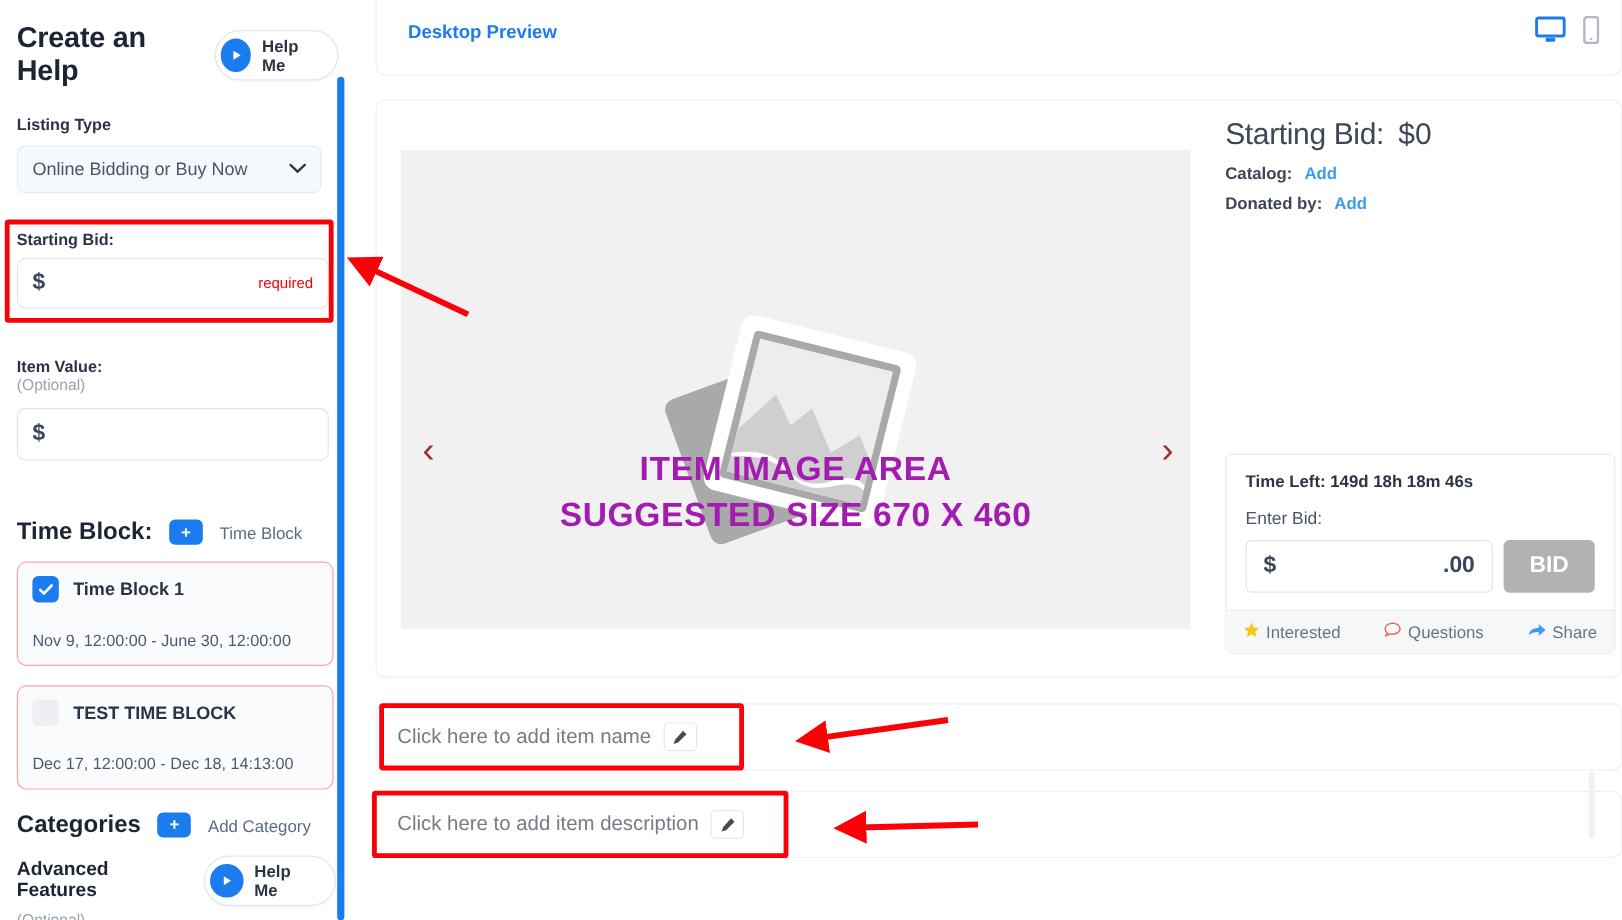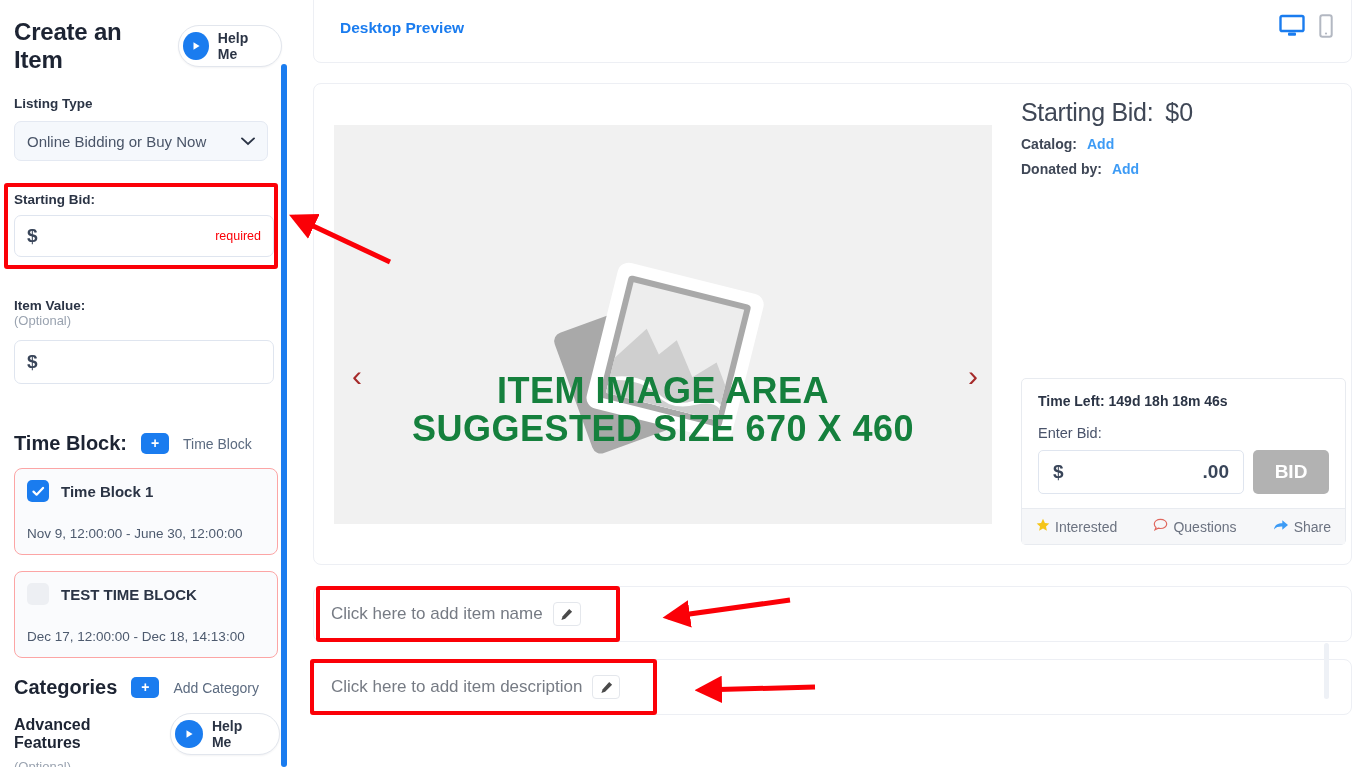--- a/index.html
+++ b/index.html
@@ -121,21 +121,21 @@
     position:absolute; left: 13px; top: 83px; width: 1039px; height: 482px;
     overflow: hidden;
   }
   .img-area {
     position:absolute; left: 20px; top: 41px; width: 658px; height: 399px;
     background: #f1f1f1;
   }
   .img-ph { position:absolute; left: 50%; top: 126px; transform: translateX(-50%); }
   .img-text {
     position:absolute; left: 0; right:0; top: 247px; text-align:center;
-    font-size: 36px; font-weight: 700; color: #15803d; letter-spacing: 0.5px;
+    font-size: 28px; font-weight: 700; color: #a21caf; letter-spacing: 0.5px;
     line-height: 38px;
   }
   .car-arrow {
     position:absolute; top: 236px; font-size: 30px; color: #a62a2a; font-weight: 400;
     cursor: pointer; line-height: 1;
   }
   .car-left { left: 18px; }
   .car-right { right: 14px; }
 
   .bid-col { position:absolute; left: 707px; top: 14px; width: 325px; }
@@ -193,21 +193,21 @@
 </style>
 </head>
 <body>
 
 <div class="app">
 
   <div class="sidebar">
     <div class="sb-inner">
 
       <div class="sb-title-row">
-        <div class="sb-title">Create an Item</div>
+        <div class="sb-title">Create an Help</div>
         <div class="helpme">
           <span class="play">
             <svg width="12" height="12" viewBox="0 0 12 12">
                 <polygon points="3.5,2.3 9.6,6 3.5,9.7" fill="#fff"></polygon>
               </svg>
           </span>
           <span class="helpme-label">Help Me</span>
         </div>
       </div>
 

